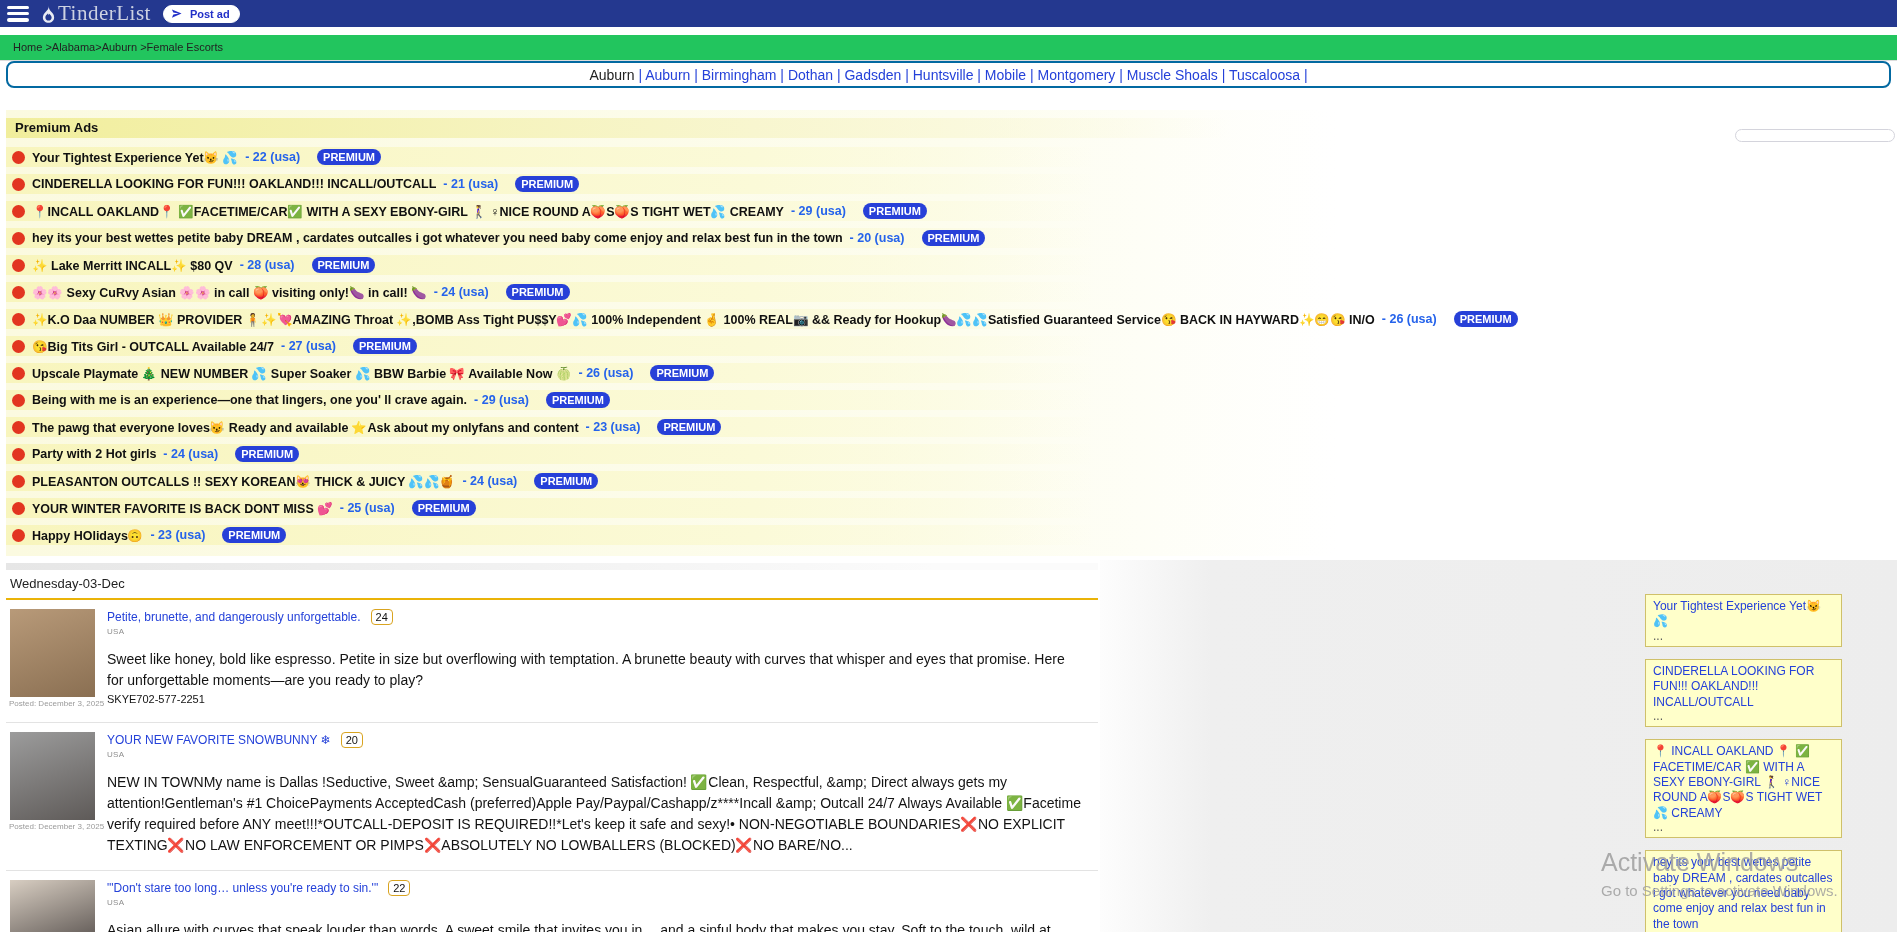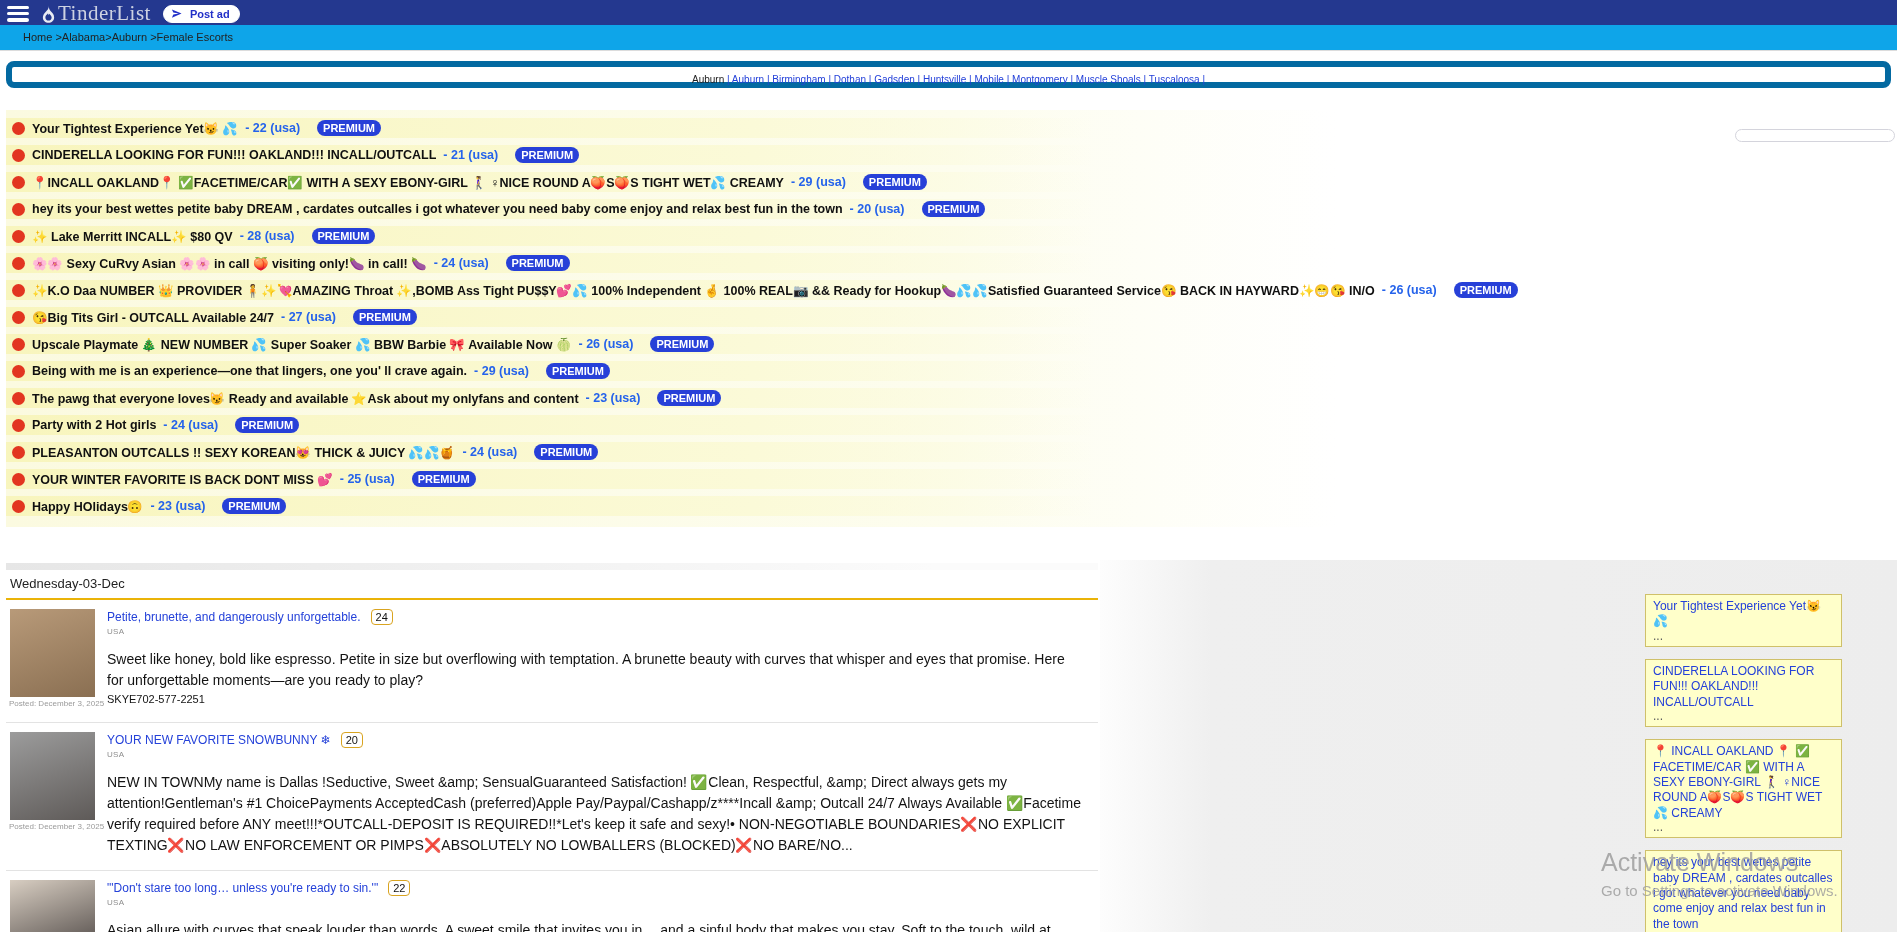--- a/index.html
+++ b/index.html
@@ -12,28 +12,28 @@
   .burger { width:22px; height:16px; display:flex; flex-direction:column; justify-content:space-between; cursor:pointer; }
   .burger span { display:block; height:3.2px; background:#fff; border-radius:2px; }
   .brand { display:flex; align-items:center; gap:2px; color:#cdd2e2;
     font-family:"Liberation Serif", serif; font-size:21px; letter-spacing:.5px; }
   .brand svg { width:15px; height:18px; }
   .postad { background:#fff; color:#2230c8; border:1px solid #fff; border-radius:11px;
     font-size:11px; font-weight:bold; padding:2px 9px 2px 7px; display:flex; align-items:center; gap:8px; cursor:pointer; }
   .postad svg { width:11px; height:11px; fill:#2230c8; }
 
   
-  .crumbbar { position:absolute; top:25px; left:0; width:1897px; height:26px;
-    background:#0ea5e9; border-bottom:1px solid #dcdcdc; line-height:25px;
-    font-size:11px; color:#222; padding-left:23px; }
+  .crumbbar { position:absolute; top:35px; left:0; width:1897px; height:26px;
+    background:#22c55e; border-bottom:1px solid #dcdcdc; line-height:25px;
+    font-size:11px; color:#222; padding-left:13px; }
 
   
   .citybox { position:absolute; top:61px; left:6px; width:1885px; height:27px;
-    background:#fff; border:6px solid #0369a1; border-radius:8px;
-    text-align:center; line-height:25px; font-size:10px; color:#333; }
+    background:#fff; border:2px solid #0369a1; border-radius:8px;
+    text-align:center; line-height:25px; font-size:14px; color:#333; }
   .citybox .cur { color:#222; }
   .citybox a.city { color:#2441d9; text-decoration:none; cursor:pointer; }
   .citybox .sep { color:#2441d9; }
 
   
   .premium { position:absolute; top:110px; left:6px; width:1360px;
     background:linear-gradient(90deg,#fbfae0 0%,#fdfdee 70%,rgba(255,255,255,0) 98%);
     padding:8px 0 4px 0; }
   .phead { height:20px; line-height:20px; font-size:13px; font-weight:bold; color:#111;
     padding-left:9px; margin-bottom:9px;
@@ -108,20 +108,21 @@
   <span>Home &gt;Alabama&gt;Auburn &gt;Female Escorts</span>
 </div>
 
 <div class="citybox">
   <span class="cur">Auburn</span><span class="sep"> | </span><a class="city">Auburn</a><span class="sep"> | </span><a class="city">Birmingham</a><span class="sep"> | </span><a class="city">Dothan</a><span class="sep"> | </span><a class="city">Gadsden</a><span class="sep"> | </span><a class="city">Huntsville</a><span class="sep"> | </span><a class="city">Mobile</a><span class="sep"> | </span><a class="city">Montgomery</a><span class="sep"> | </span><a class="city">Muscle Shoals</a><span class="sep"> | </span><a class="city">Tuscaloosa</a><span class="sep"> | </span>
 </div>
 
 <div class="pill"></div>
 
 <div class="premium">
+  <div class="phead">Premium Ads</div>
 
     <div class="prow">
       <span class="up"></span>
       <span class="ptitle">Your Tightest Experience Yet😼 💦</span>
       <span class="pmeta">- 22 (usa)</span>
       <span class="pbadge">PREMIUM</span>
     </div>
 
     <div class="prow">
       <span class="up"></span>

